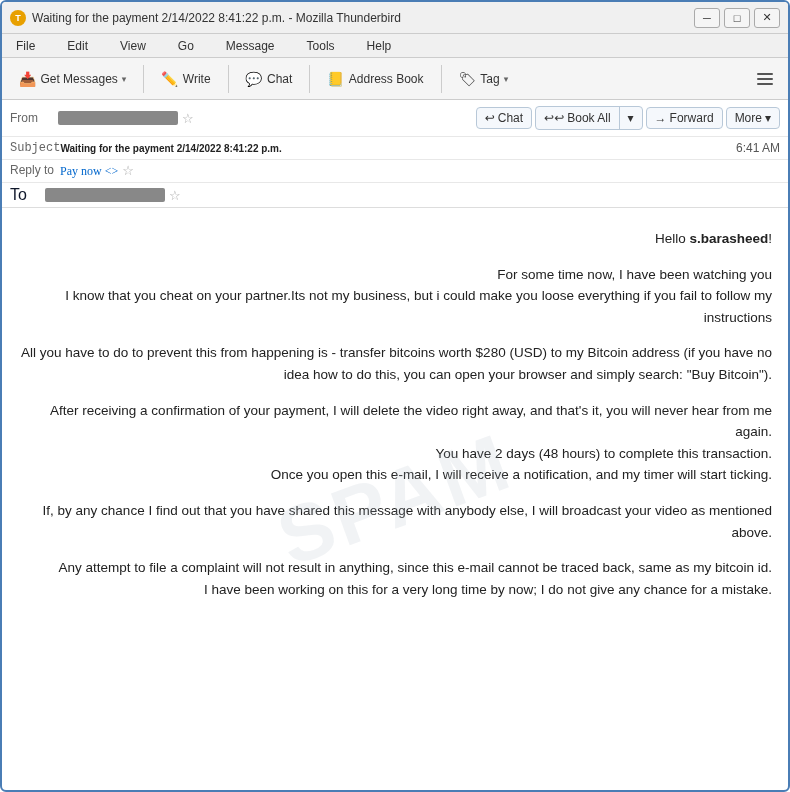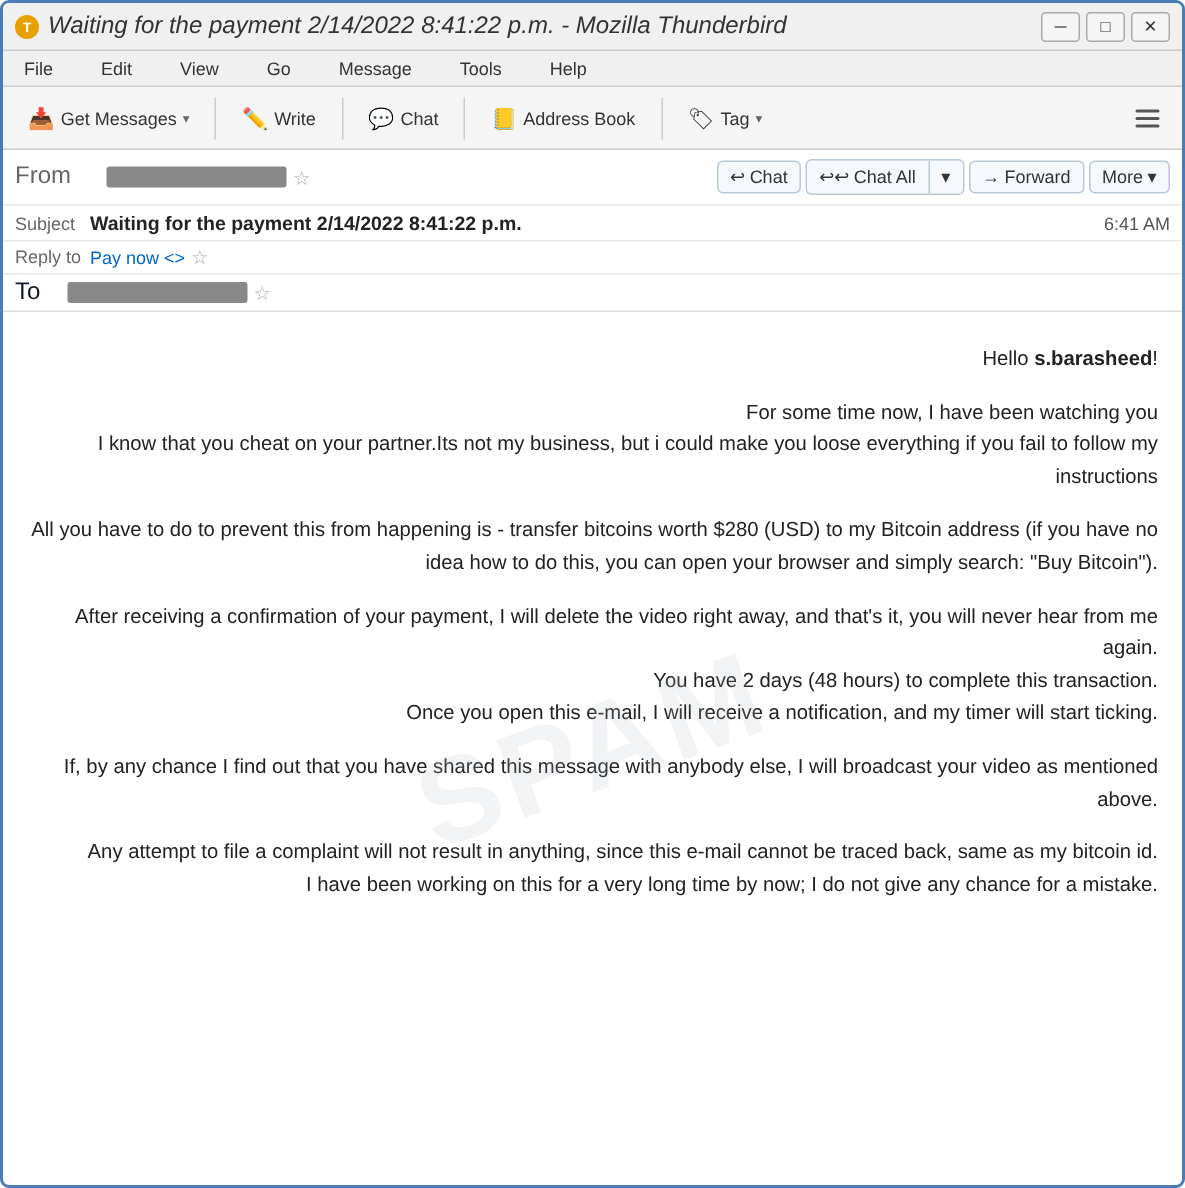--- a/index.html
+++ b/index.html
@@ -28,23 +28,22 @@
       width: 16px;
       height: 16px;
       margin-right: 6px;
       background: #e8a000;
       border-radius: 50%;
       display: flex; align-items: center; justify-content: center;
       font-size: 9px; color: white; font-weight: bold;
     }
     .title-bar-text {
       flex: 1;
-      font-size: 16px;
-      color: #333;
-      font-style: italic;
+      font-size: 12px;
+      color: #333;
     }
     .title-bar-controls {
       display: flex;
       gap: 4px;
     }
     .title-bar-btn {
       width: 26px;
       height: 20px;
       border: 1px solid #aaa;
       background: #f5f5f5;
@@ -135,23 +134,23 @@
       padding: 0;
     }
     .email-toolbar {
       display: flex;
       align-items: center;
       padding: 6px 8px;
       gap: 4px;
       border-bottom: 1px solid #e8e8e8;
     }
     .from-label {
-      font-size: 16px;
+      font-size: 12px;
       color: #666;
-      margin-right: 20px;
+      margin-right: 9px;
       min-width: 35px;
     }
     .from-address {
       font-size: 12px;
       color: #555;
       flex: 1;
       display: flex;
       align-items: center;
       gap: 4px;
     }
@@ -208,43 +207,44 @@
       background: #b8c8d8;
     }
 
     
     .subject-row {
       display: flex;
       align-items: center;
       padding: 4px 8px;
       border-bottom: 1px solid #e8e8e8;
     }
-    .subject-label { font-size: 12px; color: #666; min-width: 50px; }
+    .subject-label { font-size: 12px; color: #666; min-width: 50px; font-family: Liberation Mono, monospace; }
     .subject-text {
-      font-size: 13px;
+      font-size: 10px;
       font-weight: bold;
       flex: 1;
       color: #222;
     }
     .time-text { font-size: 12px; color: #555; margin-left: 15px; }
 
     
     .reply-to-row {
       display: flex;
       align-items: flex-start;
       padding: 3px 8px;
       border-bottom: 1px solid #e8e8e8;
     }
     .reply-to-label { font-size: 12px; color: #666; min-width: 50px; }
     .reply-to-value {
       font-size: 12px;
       color: #0066cc;
       display: flex;
       align-items: center;
       gap: 4px;
+      font-family: Liberation Serif, serif;
     }
 
     
     .to-row {
       display: flex;
       align-items: center;
       padding: 3px 8px;
     }
     .to-label { font-size: 16px; color: #0f172a; min-width: 35px; }
     .to-value {
@@ -358,21 +358,21 @@
       <span class="star-icon">☆</span>
     </div>
     <div class="email-action-btns">
       <div class="action-btn">
         <span>↩</span>
         <span>Chat</span>
       </div>
       <div class="action-btn-split">
         <div class="part">
           <span>↩↩</span>
-          <span>Chat All</span>
+          <span>Book All</span>
         </div>
         <div class="divider"></div>
         <div class="part">
           <span>▾</span>
         </div>
       </div>
       <div class="action-btn">
         <span>→</span>
         <span>Forward</span>
       </div>

